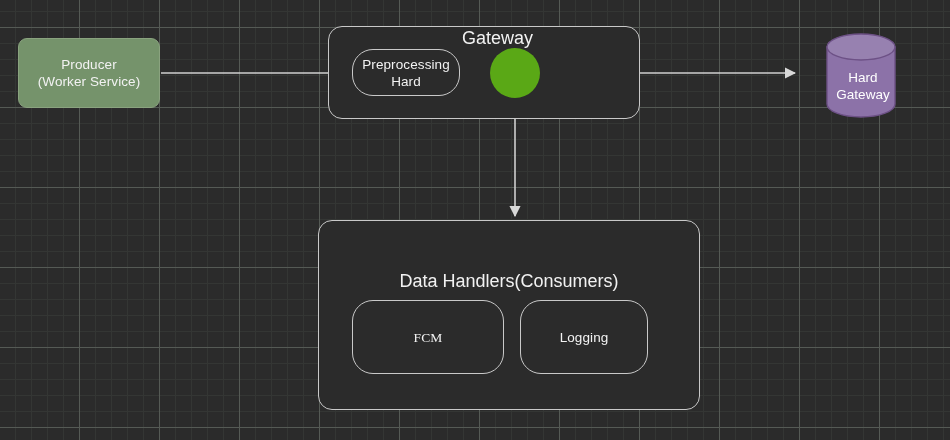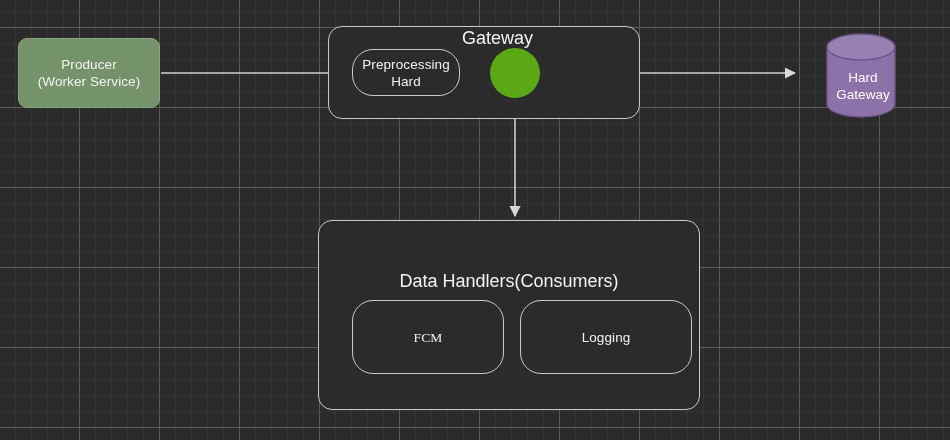--- a/index.html
+++ b/index.html
@@ -129,17 +129,17 @@
   </div>
 
   <div class="node rounded-box" style="left:318px; top:220px; width:382px; height:190px;"></div>
 
   <div class="group-label" style="left:318px; top:245px; width:382px;margin-top:28px;">Data Handlers(Consumers)</div>
 
   <div class="node sub-box" style="left:352px; top:300px; width:152px; height:74px;font-family:Liberation Serif, serif;">
     <span>FCM</span>
   </div>
 
-  <div class="node sub-box" style="left:520px; top:300px; width:172px; height:74px;">
+  <div class="node sub-box" style="left:520px; top:300px; width:128px; height:74px;">
     <span>Logging</span>
   </div>
 
 </div>
 
 </body></html>

